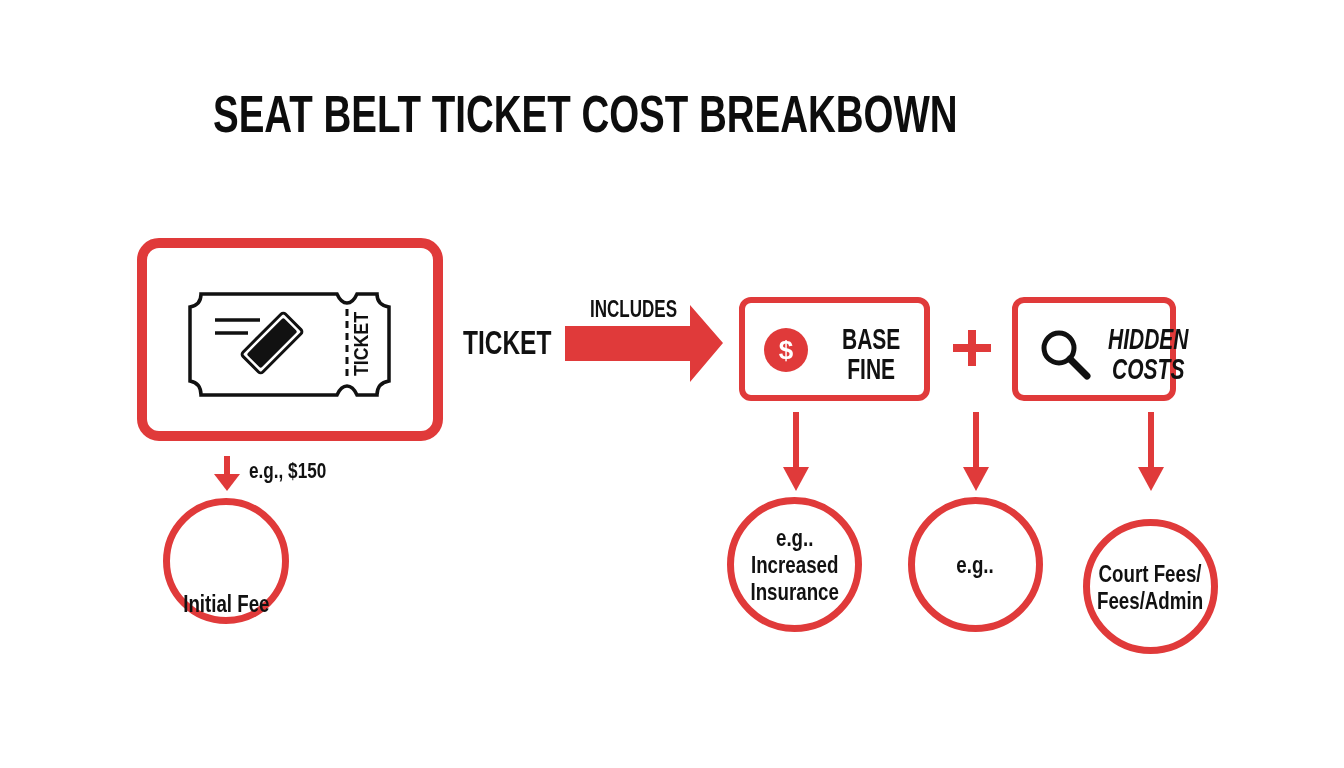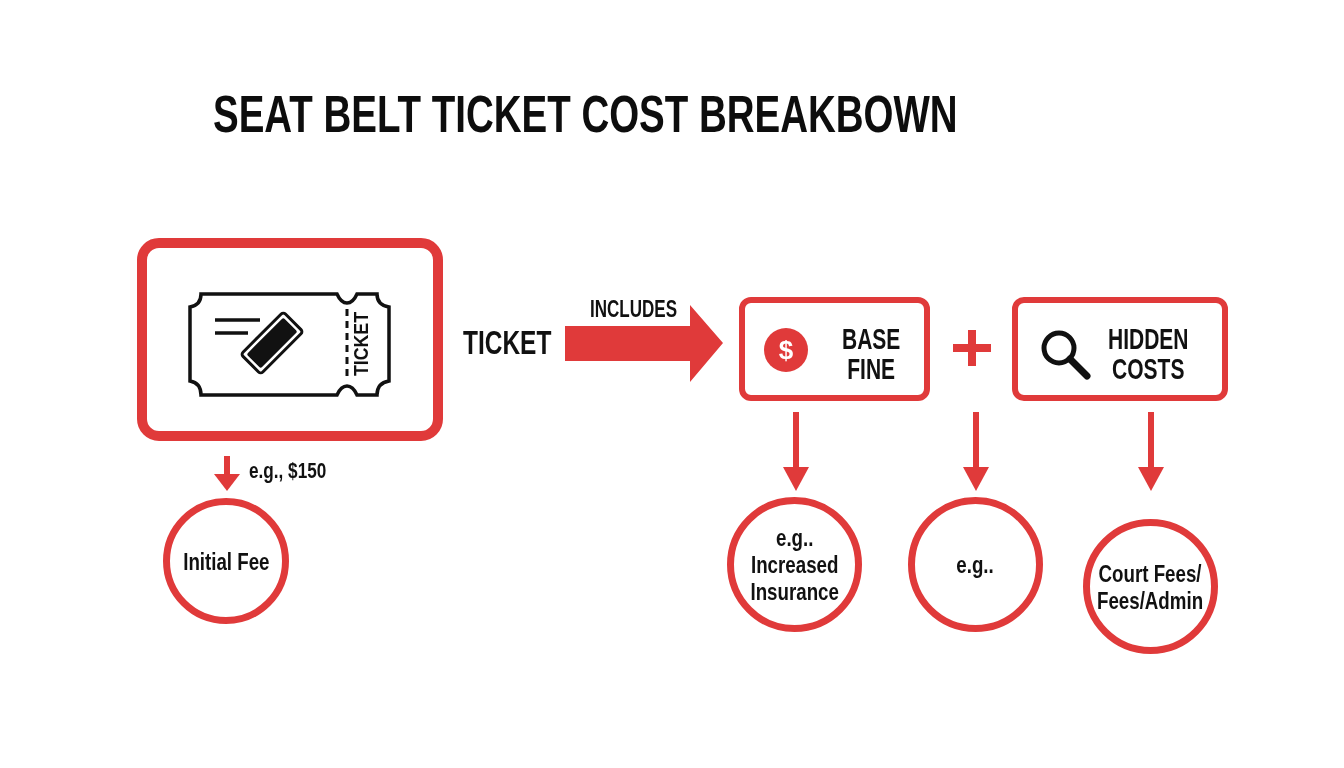--- a/index.html
+++ b/index.html
@@ -9,30 +9,30 @@
     }
     .abs { position:absolute; }
     .cond { font-family:"Liberation Sans", sans-serif; font-weight:700; transform-origin:left center; white-space:nowrap; }
     .title { left:213px; top:84px; font-size:52px; letter-spacing:0px; transform:scaleX(0.74); color:#0d0d0d; }
     .box {
       border:9px solid #E03A3A; border-radius:18px; box-sizing:border-box; background:#fff;
     }
     .ticket-box { left:137px; top:238px; width:306px; height:203px; border-width:10px; border-radius:22px; }
     .small-box { height:104px; border-width:6px; border-radius:12px; }
     .base-box { left:739px; top:297px; width:191px; }
-    .hidden-box { left:1012px; top:297px; width:216px; }
+    .hidden-box { left:1012px; top:297px; width:164px;font-style:italic; }
     .label-lg { font-size:34px; transform:scaleX(0.72); }
     .label-md { font-size:30px; transform:scaleX(0.70); line-height:30px; text-align:center; }
     .label-sm { font-size:22px; transform:scaleX(0.78); }
     .circle {
       border:7px solid #E03A3A; border-radius:50%; box-sizing:border-box; background:#fff;
       display:flex; align-items:center; justify-content:center; text-align:center;
     }
     .circle span { font-weight:700; font-size:24px; line-height:27px; display:inline-block; transform:scaleX(0.78); color:#111; white-space:pre-line; }
-    .c1 { left:163px; top:498px; width:126px; height:126px; }
+    .c1 { left:163px; top:498px; width:126px; height:126px;align-items:flex-end; }
     .c2 { left:727px; top:497px; width:135px; height:135px; }
     .c3 { left:908px; top:497px; width:135px; height:135px; }
     .c4 { left:1083px; top:519px; width:135px; height:135px; }
   </style>
 </head>
 <body>
 
 <div class="abs cond title">SEAT BELT TICKET COST BREAKBOWN</div>
 
 <div class="abs box ticket-box">

